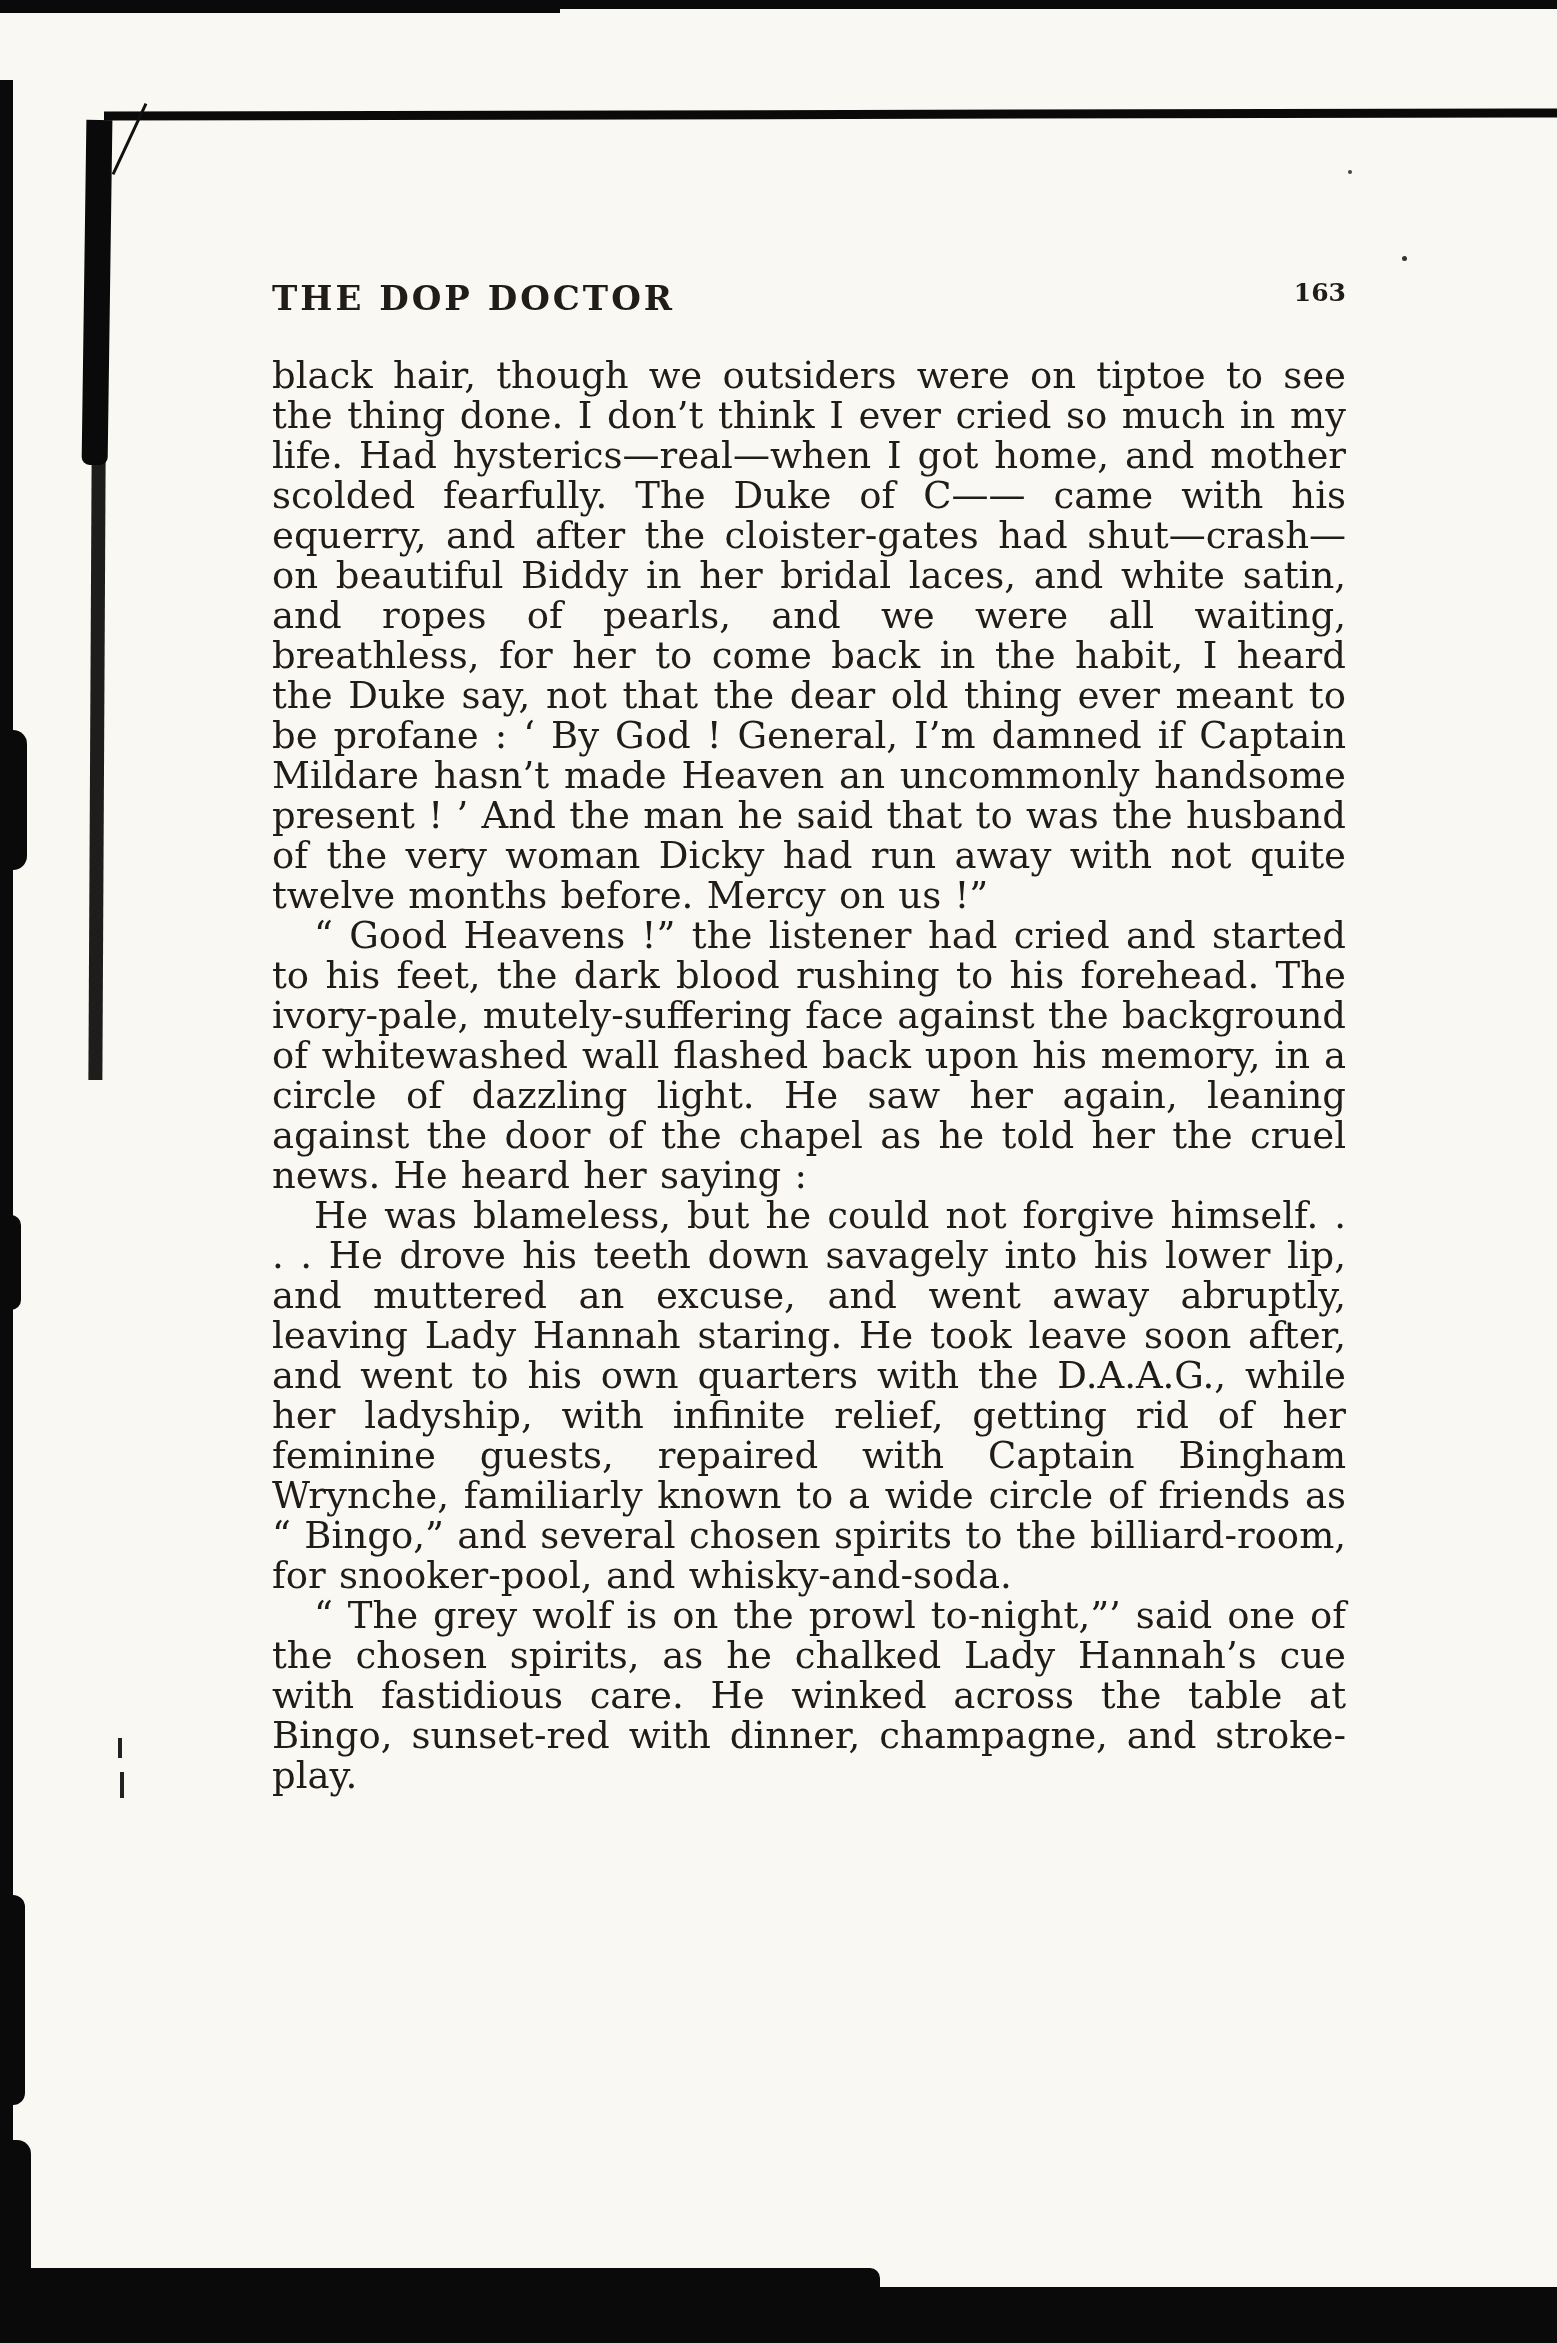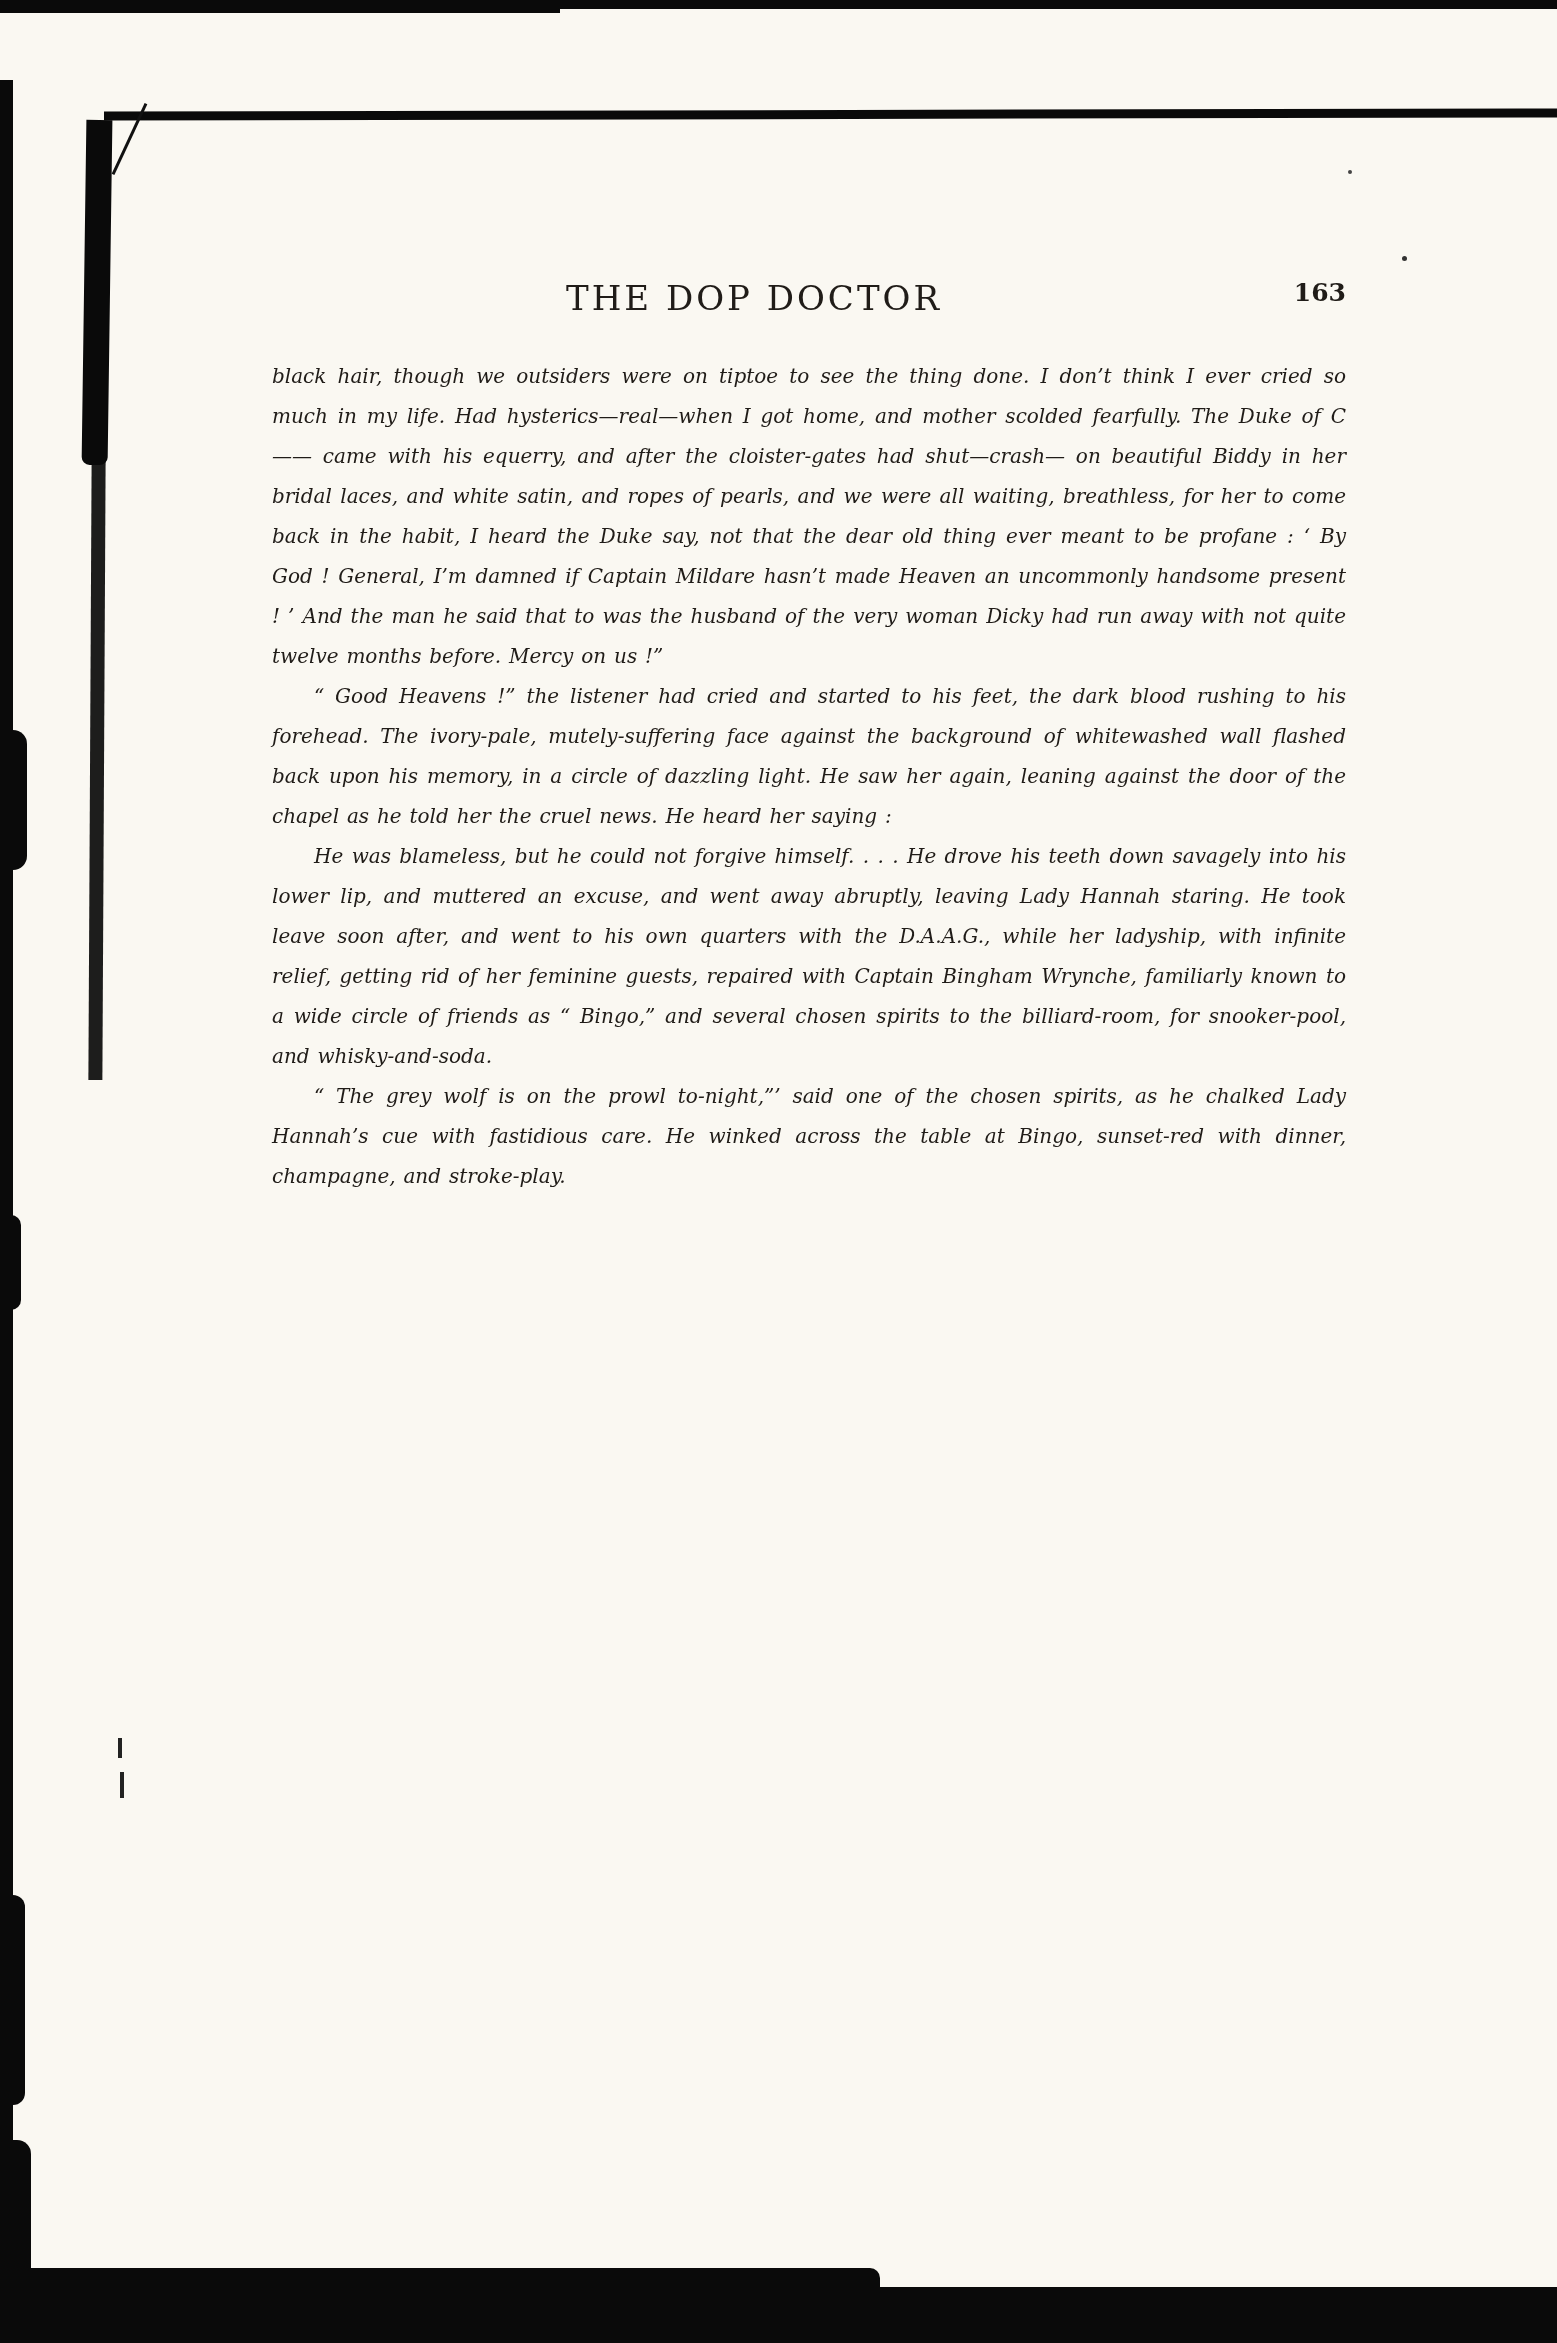--- a/index.html
+++ b/index.html
@@ -44,39 +44,38 @@
   }
   .running-head{
     position:relative;
     height:52px;
     margin-bottom:26px;
   }
   .running-title{
     position:absolute;
     left:0;right:110px;
     margin:0;
-    text-align:center;
+    text-align:left;
     font-size:34px;
-    font-weight:normal;
+    font-weight:bold;
     letter-spacing:3px;
     white-space:nowrap;
   }
   .page-number{
     position:absolute;
     right:0;top:0;
     font-size:25px;
     font-weight:bold;
   }
   .page-body p{
     margin:0;
-    font-size:20px;
+    font-size:37px;
     line-height:40px;
     text-align:justify;
     word-spacing:1.5px;
-    font-style:italic;
   }
   .page-body p.indent{text-indent:42px;}
 </style>
 </head>
 <body>
 
 <div class="scan">
 
   <div class="artifact a-top-edge"></div>
   <div class="artifact a-top-edge2"></div>

